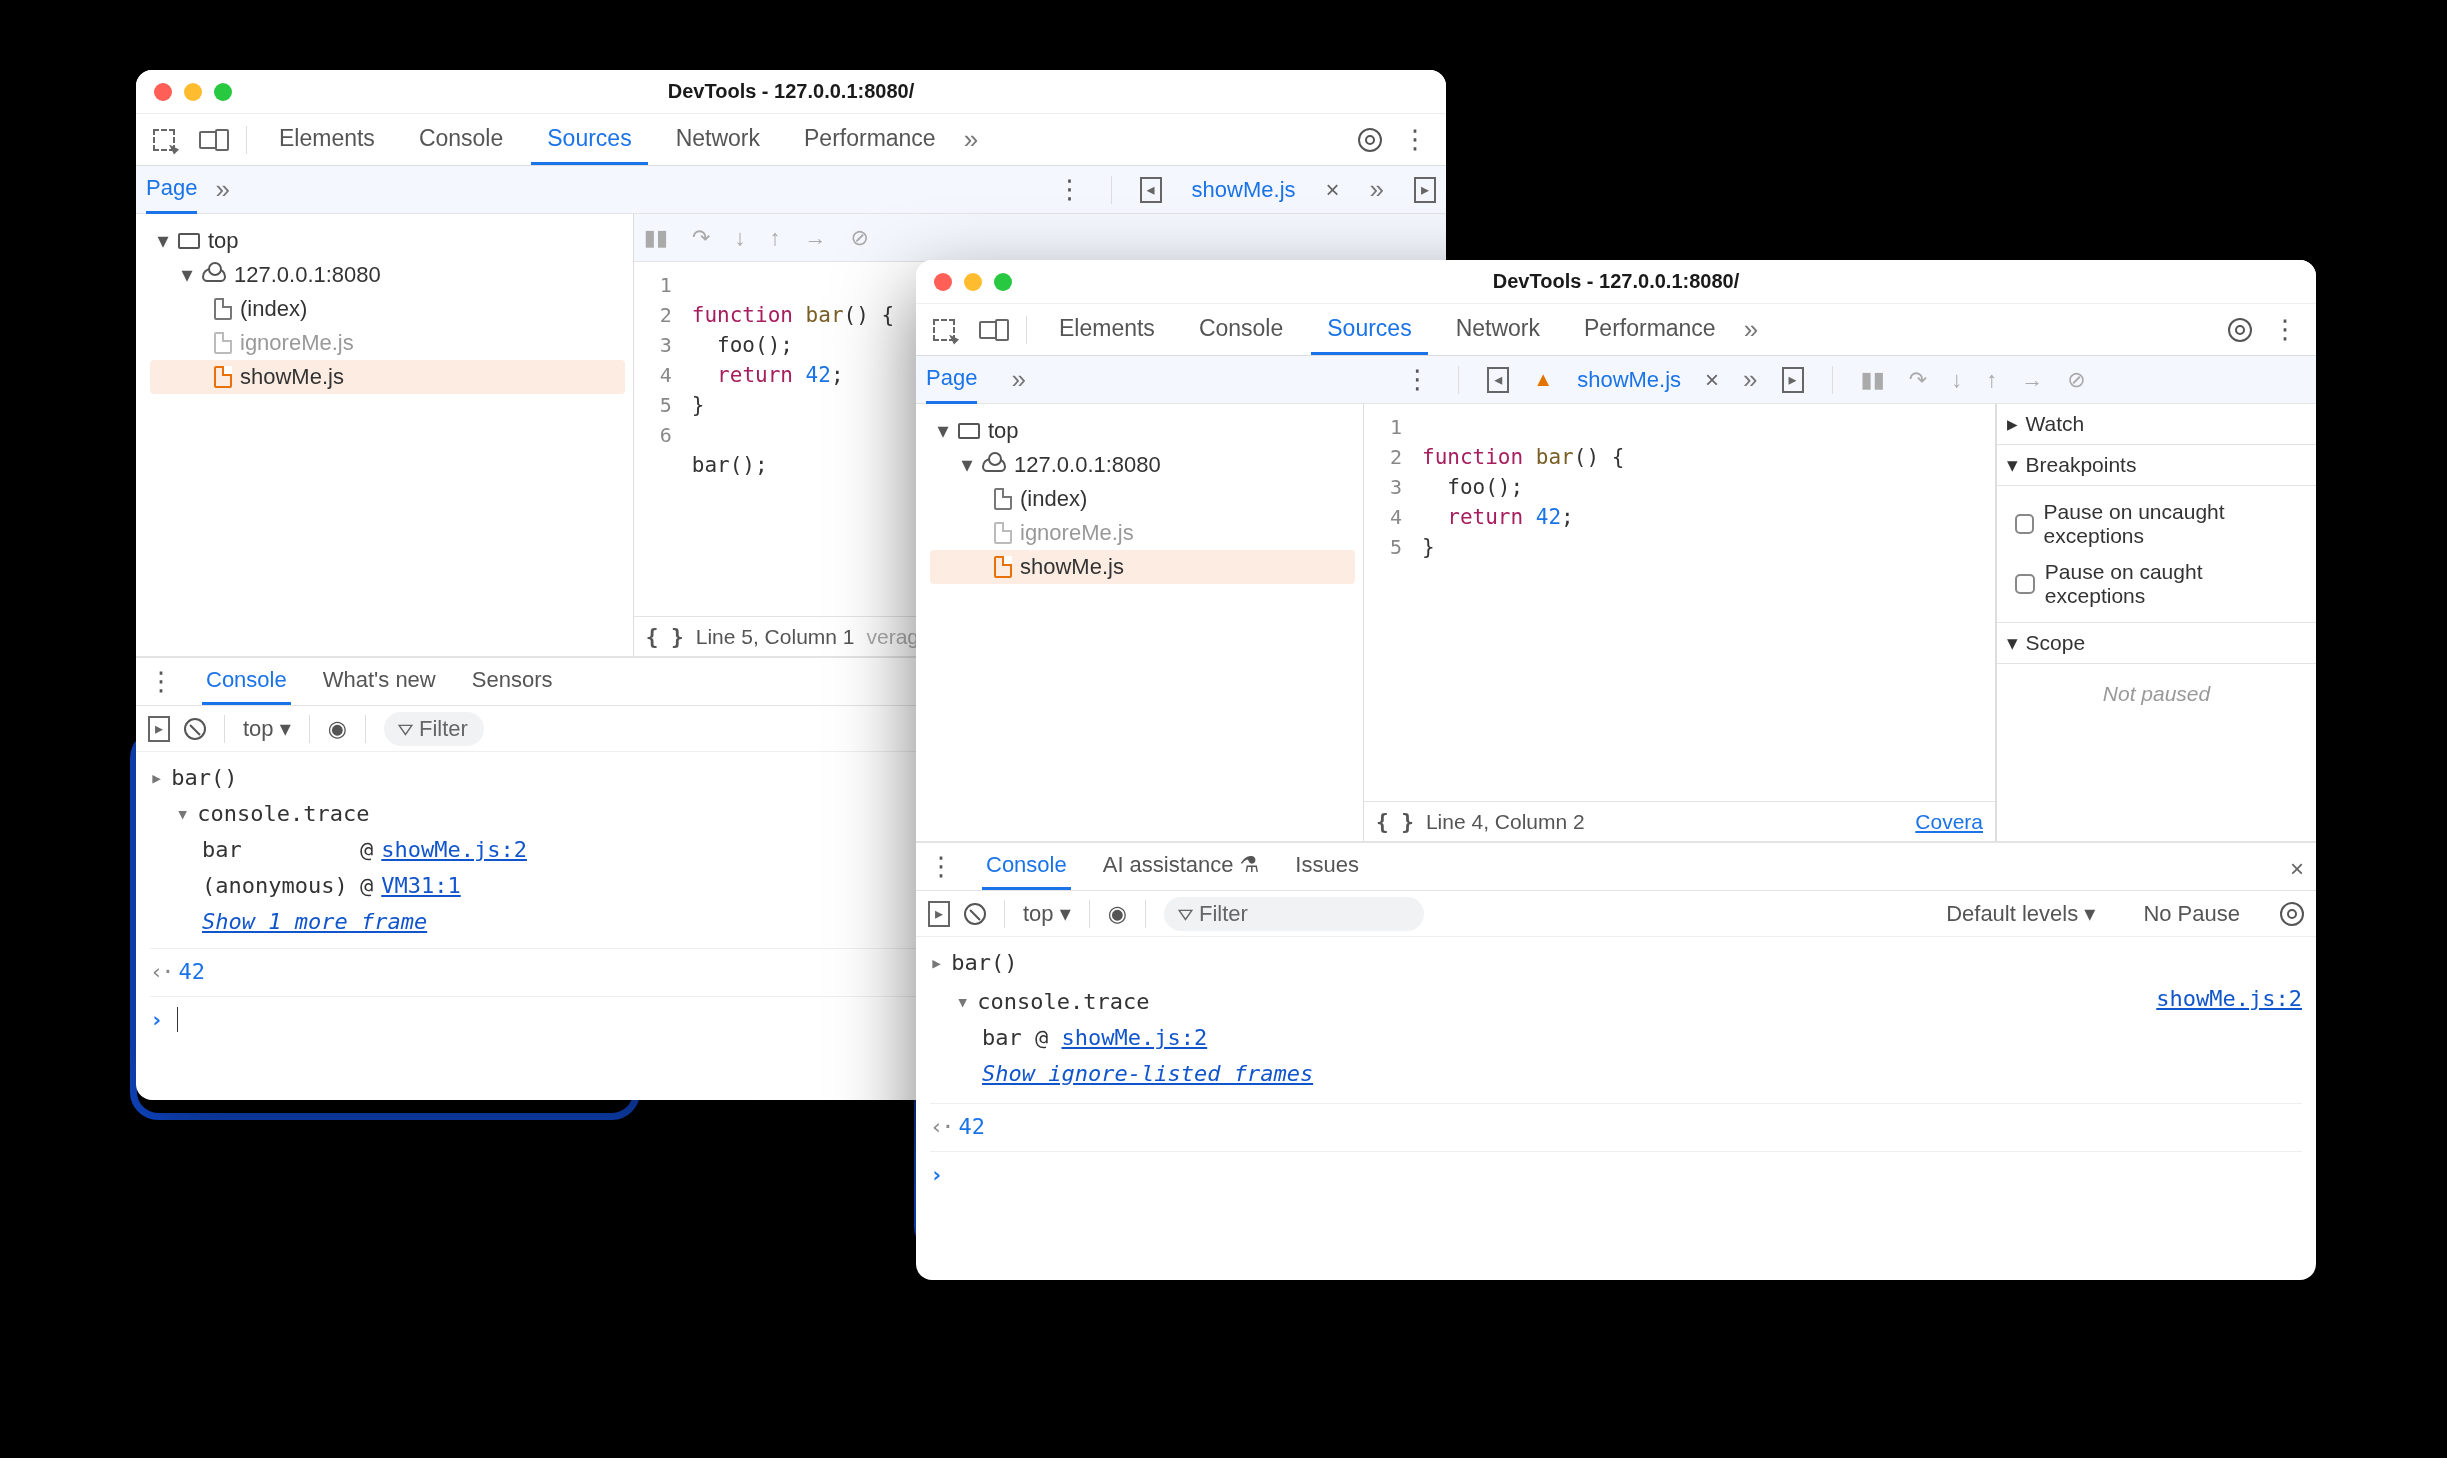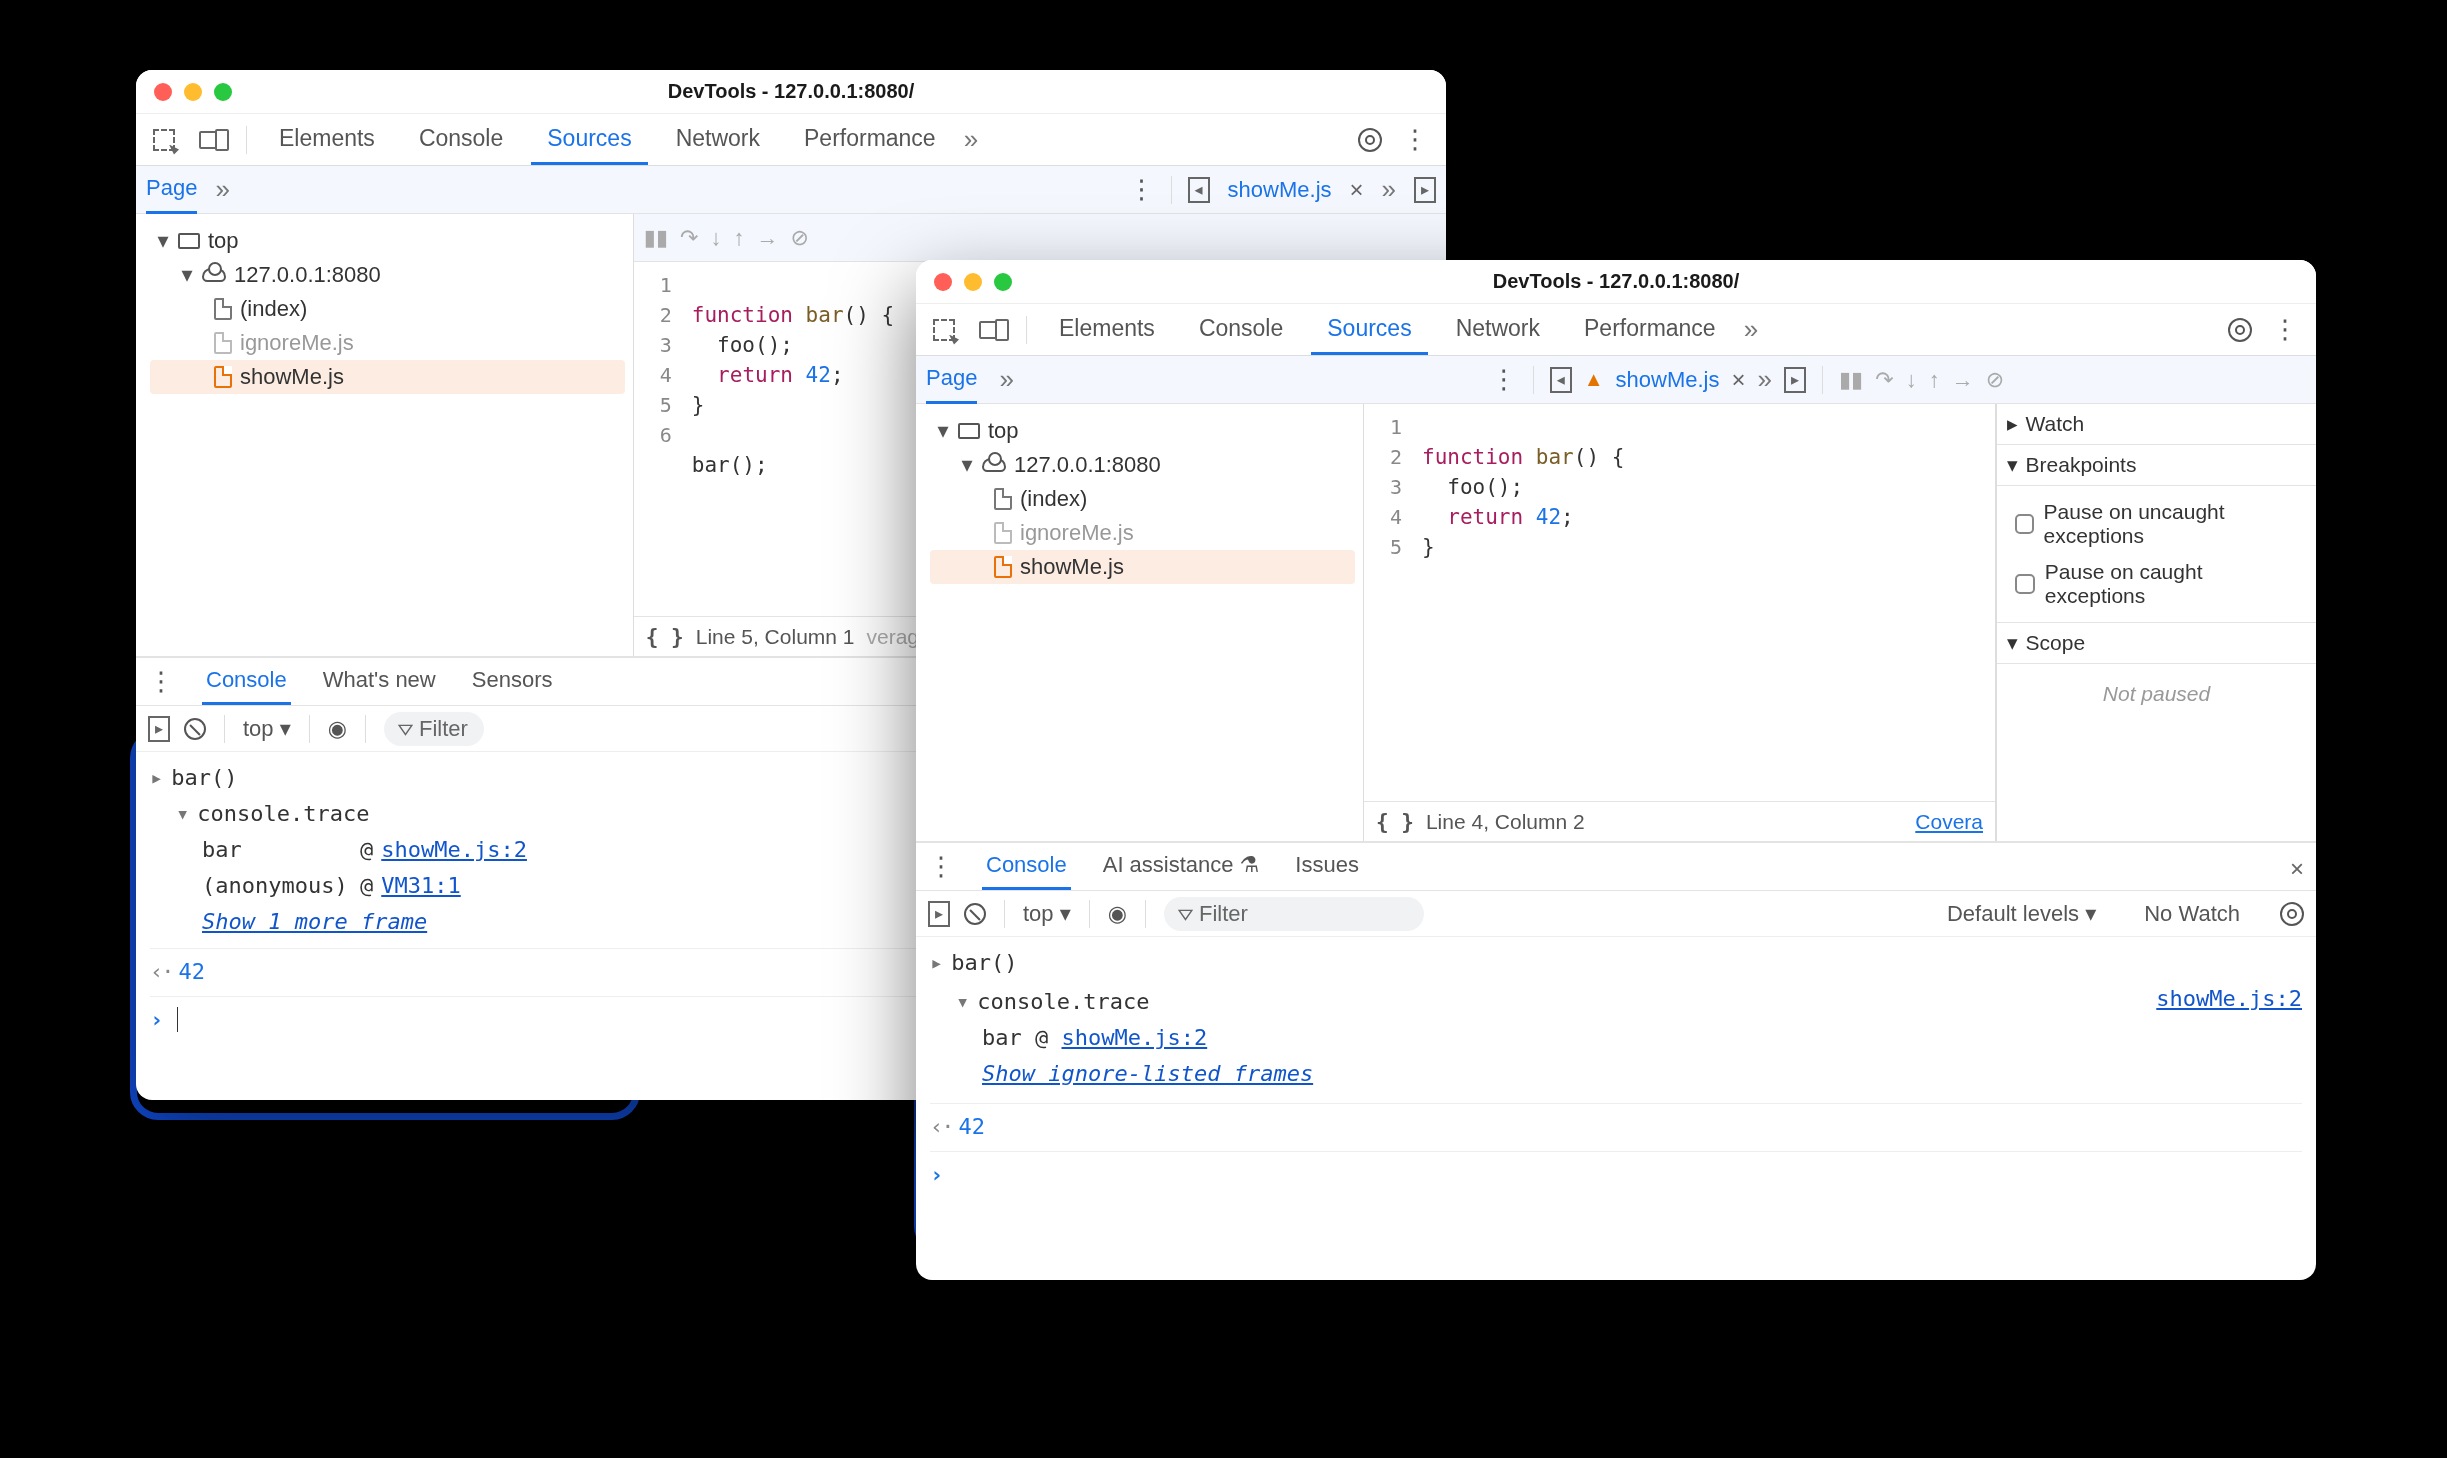--- a/index.html
+++ b/index.html
@@ -52,21 +52,21 @@
   .divider { width:1px; height:28px; background:#ddd; margin: 0 4px;}
   .tab {
     padding: 0 16px; height: 100%; display:flex; align-items:center;
     color:#555; cursor:pointer; font-size: 23px;
     border-bottom: 3px solid transparent;
   }
   .tab.active { color:#1a73e8; border-bottom-color:#1a73e8; font-weight:500;}
   .secondbar {
     display:flex; align-items:center; height:48px;
     border-bottom:1px solid #e3e3e3; background:#f4f8fe;
-    padding:0 10px; gap:12px;
+    padding:0 10px; gap:24px;
   }
   .secondbar .seg { display:flex; align-items:center; gap:8px;}
   .link   { color:#1a73e8; }
   .body { display:flex; flex:1; min-height:0;}
   .col { display:flex; flex-direction:column;}
   .filetree {
     width: 38%; border-right:1px solid #ddd; padding:10px 8px 10px 14px;
     font-size:22px; background:#fff;
   }
   .tree-row { display:flex; align-items:center; gap:8px; padding:4px 6px; border-radius:4px;}
@@ -456,21 +456,21 @@
       <span class="divider"></span>
       <span class="eye"></span>
       <span class="divider"></span>
       <div class="filter-input" style="width:260px;">
           <span class="funnel"></span>
           <span>Filter</span>
         </div>
       <span style="flex:1"></span>
       <span>Default levels ▾</span>
       <span style="width:20px;"></span>
-      <span>No Watch</span>
+      <span>No Pause</span>
       <span style="width:12px;"></span>
       <span class="gear"></span>
     </div>
 
     <div class="console-body mono" style="position:relative;">
       <div class="row caret-r"><span>bar()</span></div>
       <div class="row" style="display:flex;">
         <div style="flex:1;">
           <div class="row caret-d" style="padding-left:26px;"><span>console.trace</span></div>
           <div class="row" style="padding-left:52px;"><span>bar @ </span><span class="link-u">showMe.js:2</span></div>

